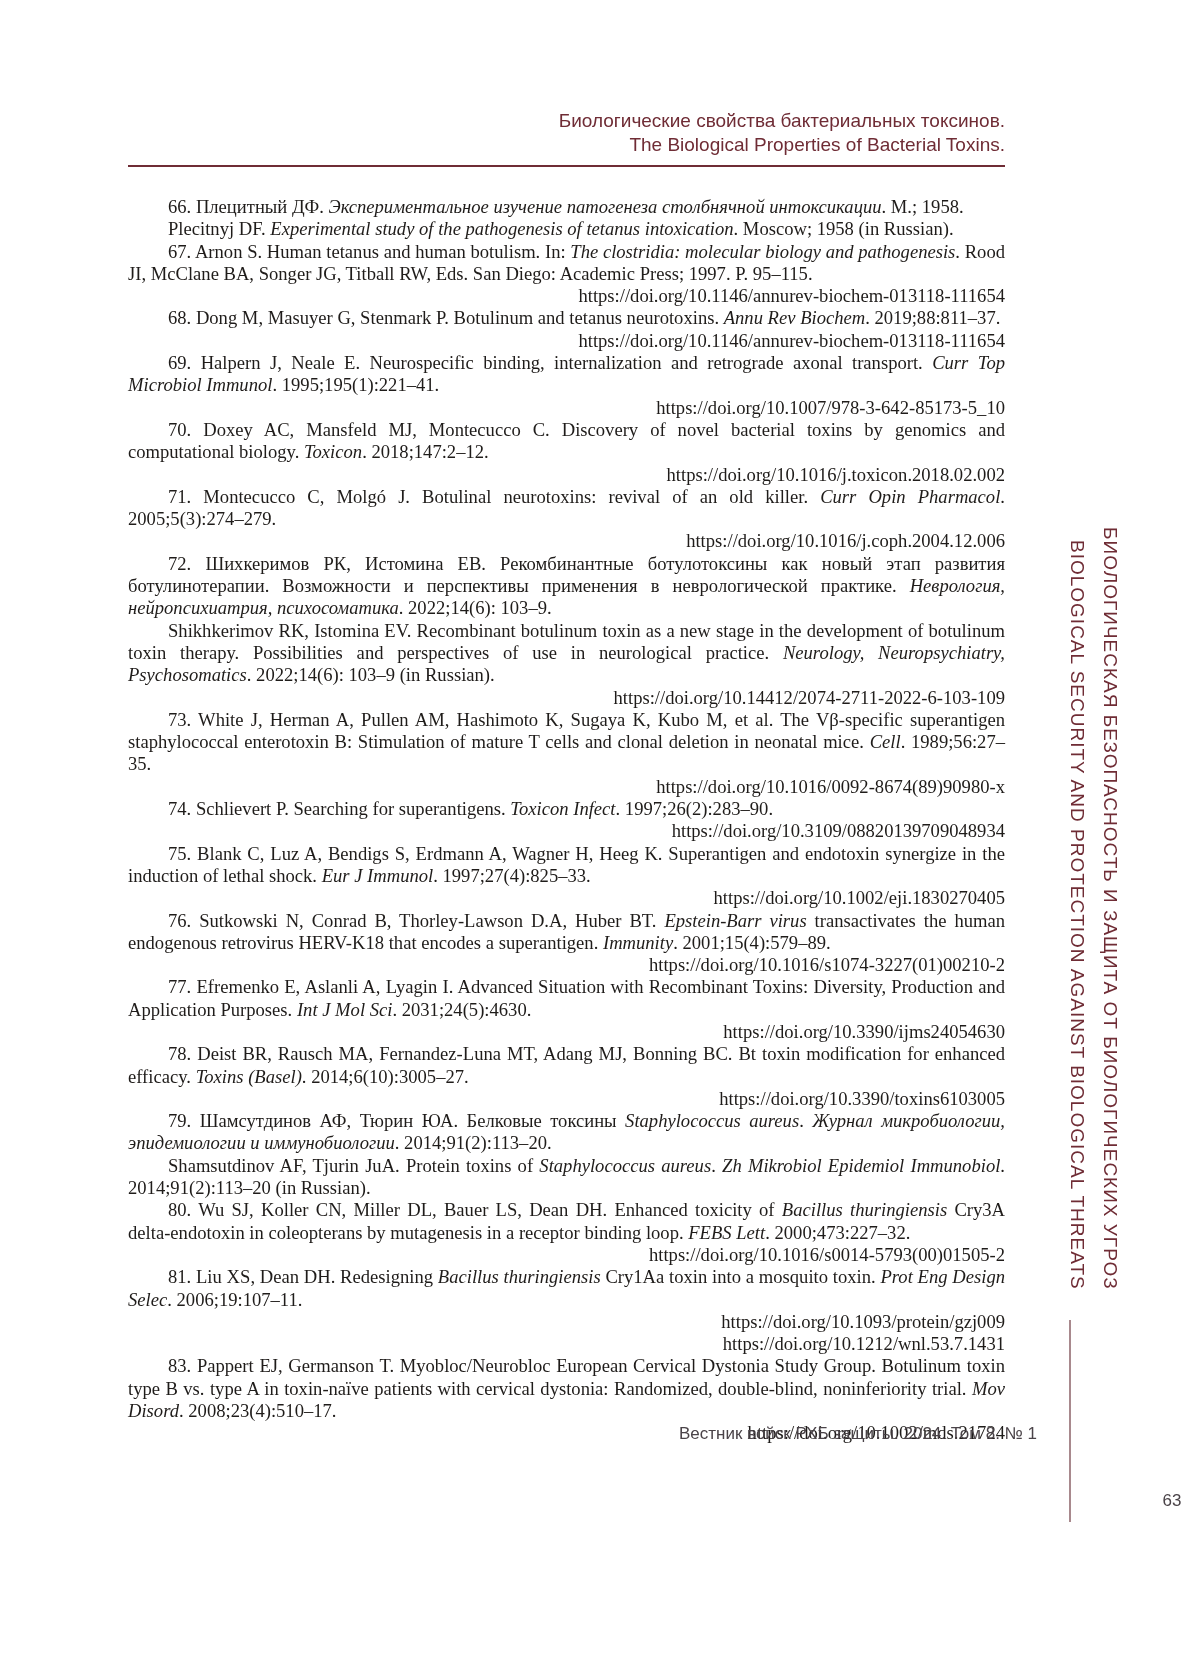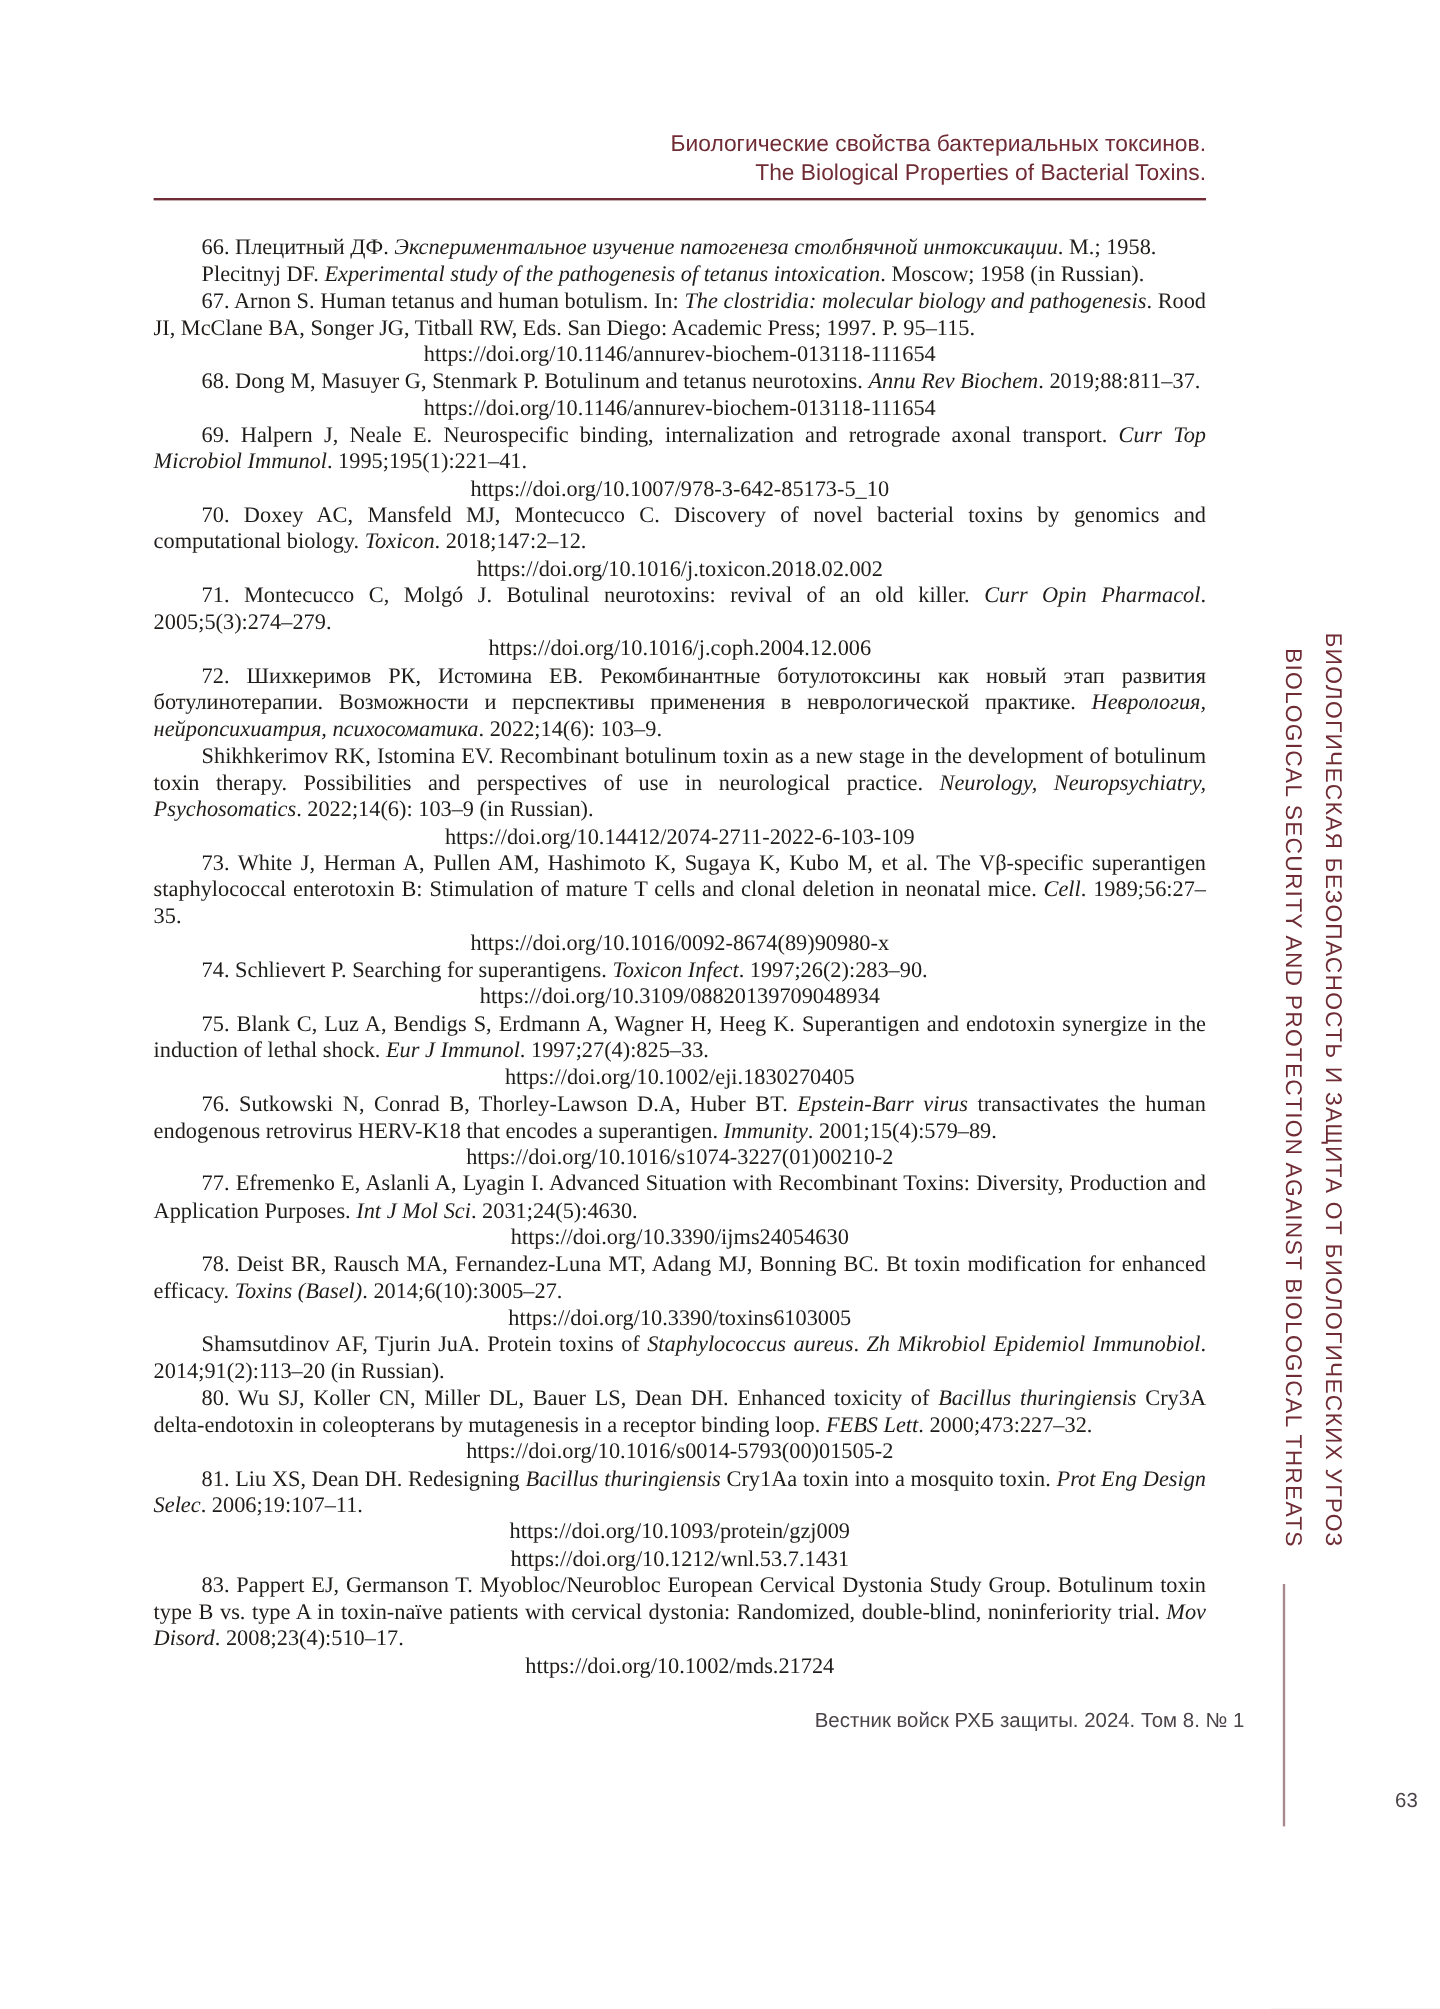--- a/index.html
+++ b/index.html
@@ -25,21 +25,21 @@
   }
   
   .refs{
     position:absolute;left:128px;top:196px;width:877px;
     font-size:18.6px;line-height:22.3px;
     color:#1f1c1a;
     text-align:justify;
   }
   .refs p{margin:0;padding:0;}
   .refs p.indent{text-indent:40px;}
-  .refs p.doi{text-align:center;}
+  .refs p.doi{text-align:right;}
   .refs i{font-style:italic;}
   
   .side-ru,.side-en{
     position:absolute;bottom:384px;
     writing-mode:vertical-rl;
     font-family:"Liberation Sans",sans-serif;
     font-size:19px;letter-spacing:1px;
     color:#6f2c35;white-space:nowrap;
   }
   .side-ru{right:79px;}
@@ -97,20 +97,21 @@
       <p class="indent "><span>74. Schlievert P. Searching for superantigens. </span><i>Toxicon Infect</i><span>. 1997;26(2):283–90.</span></p>
       <p class="doi"><span>https://doi.org/10.3109/08820139709048934</span></p>
       <p class="indent "><span>75. Blank C, Luz A, Bendigs S, Erdmann A, Wagner H, Heeg K. Superantigen and endotoxin synergize in the induction of lethal shock. </span><i>Eur J Immunol</i><span>. 1997;27(4):825–33.</span></p>
       <p class="doi"><span>https://doi.org/10.1002/eji.1830270405</span></p>
       <p class="indent "><span>76. Sutkowski N, Conrad B, Thorley-Lawson D.A, Huber BT. </span><i>Epstein-Barr virus</i><span> transactivates the human endogenous retrovirus HERV-K18 that encodes a superantigen. </span><i>Immunity</i><span>. 2001;15(4):579–89.</span></p>
       <p class="doi"><span>https://doi.org/10.1016/s1074-3227(01)00210-2</span></p>
       <p class="indent "><span>77. Efremenko E, Aslanli A, Lyagin I. Advanced Situation with Recombinant Toxins: Diversity, Production and Application Purposes. </span><i>Int J Mol Sci</i><span>. 2031;24(5):4630.</span></p>
       <p class="doi"><span>https://doi.org/10.3390/ijms24054630</span></p>
       <p class="indent "><span>78. Deist BR, Rausch MA, Fernandez-Luna MT, Adang MJ, Bonning BC. Bt toxin modification for enhanced efficacy. </span><i>Toxins (Basel)</i><span>. 2014;6(10):3005–27.</span></p>
       <p class="doi"><span>https://doi.org/10.3390/toxins6103005</span></p>
+      <p class="indent "><span>79. Шамсутдинов АФ, Тюрин ЮА. Белковые токсины </span><i>Staphylococcus aureus</i><span>. </span><i>Журнал микробиологии, эпидемиологии и иммунобиологии</i><span>. 2014;91(2):113–20.</span></p>
       <p class="indent "><span>Shamsutdinov AF, Tjurin JuA. Protein toxins of </span><i>Staphylococcus aureus</i><span>. </span><i>Zh Mikrobiol Epidemiol Immunobiol</i><span>. 2014;91(2):113–20 (in Russian).</span></p>
       <p class="indent "><span>80. Wu SJ, Koller CN, Miller DL, Bauer LS, Dean DH. Enhanced toxicity of </span><i>Bacillus thuringiensis</i><span> Cry3A delta-endotoxin in coleopterans by mutagenesis in a receptor binding loop. </span><i>FEBS Lett</i><span>. 2000;473:227–32.</span></p>
       <p class="doi"><span>https://doi.org/10.1016/s0014-5793(00)01505-2</span></p>
       <p class="indent "><span>81. Liu XS, Dean DH. Redesigning </span><i>Bacillus thuringiensis</i><span> Cry1Aa toxin into a mosquito toxin. </span><i>Prot Eng Design Selec</i><span>. 2006;19:107–11.</span></p>
       <p class="doi"><span>https://doi.org/10.1093/protein/gzj009</span></p>
       <p class="doi"><span>https://doi.org/10.1212/wnl.53.7.1431</span></p>
       <p class="indent "><span>83. Pappert EJ, Germanson T. Myobloc/Neurobloc European Cervical Dystonia Study Group. Botulinum toxin type B vs. type A in toxin-naïve patients with cervical dystonia: Randomized, double-blind, noninferiority trial. </span><i>Mov Disord</i><span>. 2008;23(4):510–17.</span></p>
       <p class="doi"><span>https://doi.org/10.1002/mds.21724</span></p>
     </div>
 

